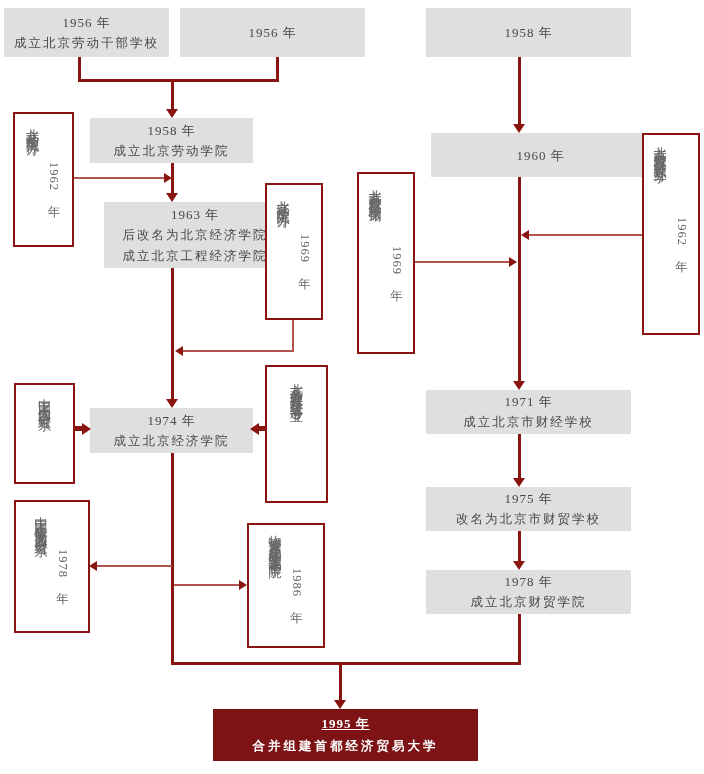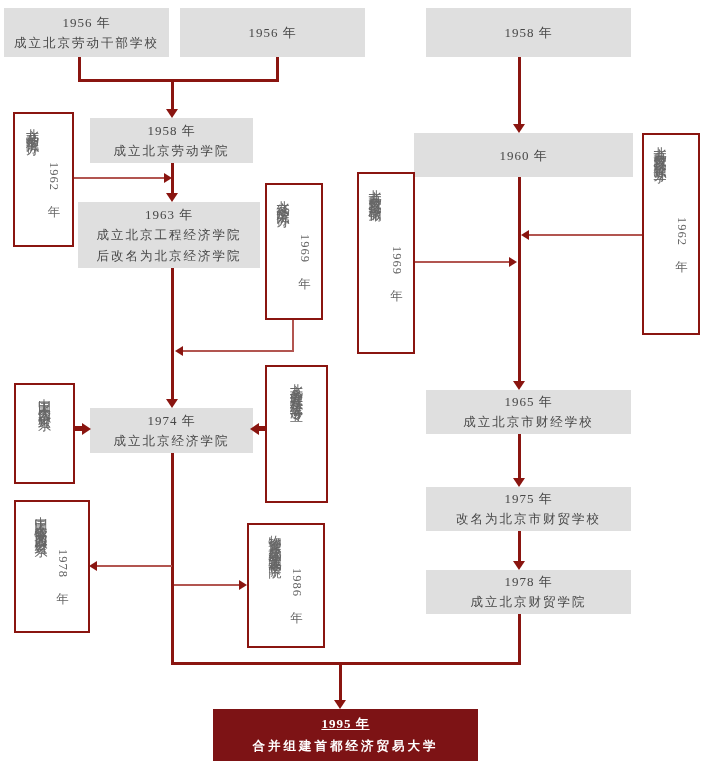--- a/index.html
+++ b/index.html
@@ -64,34 +64,34 @@
   <div class="node" style="left:180px;top:8px;width:185px;height:49px">
     <div class="nyear">1956 年</div>
   </div>
   <div class="node" style="left:426px;top:8px;width:205px;height:49px">
     <div class="nyear">1958 年</div>
   </div>
   <div class="node" style="left:90px;top:118px;width:163px;height:45px">
     <div class="nyear">1958 年</div>
     <div class="nname">成立北京劳动学院</div>
   </div>
-  <div class="node" style="left:78px;top:202px;width:182px;height:66px">
+  <div class="node" style="left:104px;top:202px;width:182px;height:66px">
     <div class="nyear">1963 年</div>
+    <div class="nname">后改名为北京经济学院</div>
     <div class="nname">成立北京工程经济学院</div>
-    <div class="nname">后改名为北京经济学院</div>
   </div>
   <div class="node" style="left:90px;top:408px;width:163px;height:45px">
     <div class="nyear">1974 年</div>
     <div class="nname">成立北京经济学院</div>
   </div>
-  <div class="node" style="left:414px;top:133px;width:219px;height:44px">
+  <div class="node" style="left:431px;top:133px;width:219px;height:44px">
     <div class="nyear">1960 年</div>
   </div>
   <div class="node" style="left:426px;top:390px;width:205px;height:44px">
-    <div class="nyear">1965 年</div>
+    <div class="nyear">1971 年</div>
     <div class="nname">成立北京市财经学校</div>
   </div>
   <div class="node" style="left:426px;top:487px;width:205px;height:44px">
     <div class="nyear">1975 年</div>
     <div class="nname">改名为北京市财贸学校</div>
   </div>
   <div class="node" style="left:426px;top:570px;width:205px;height:44px">
     <div class="nyear">1978 年</div>
     <div class="nname">成立北京财贸学院</div>
   </div>

